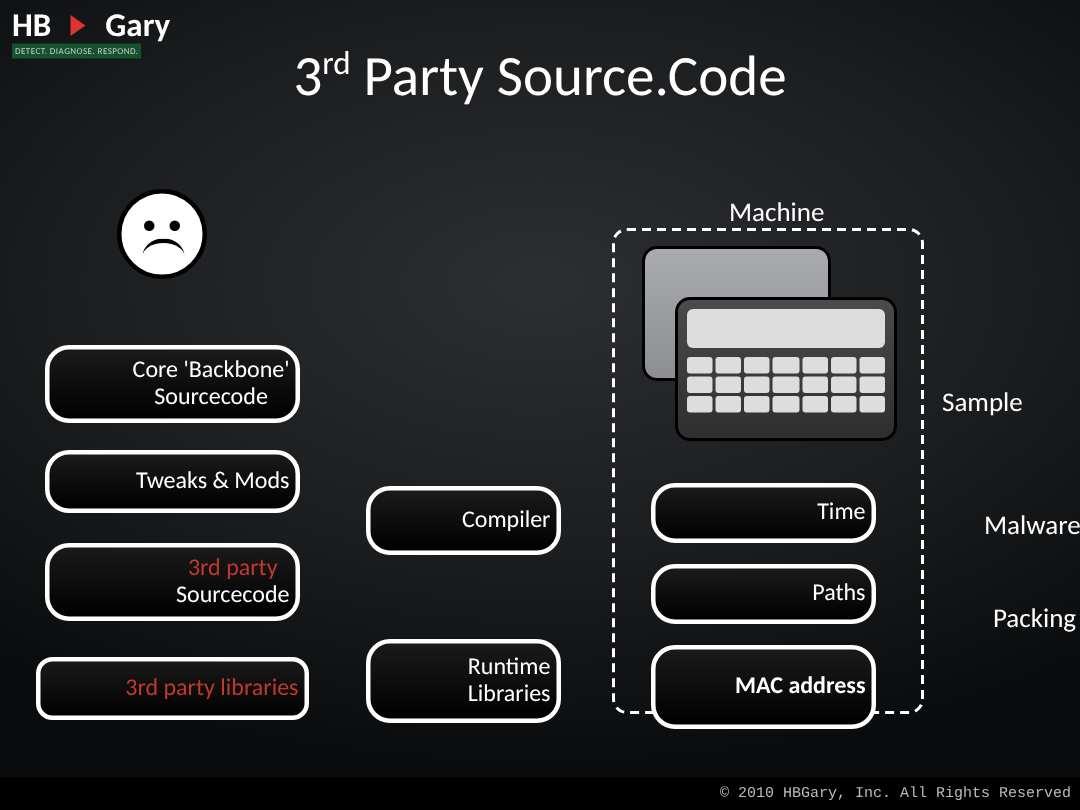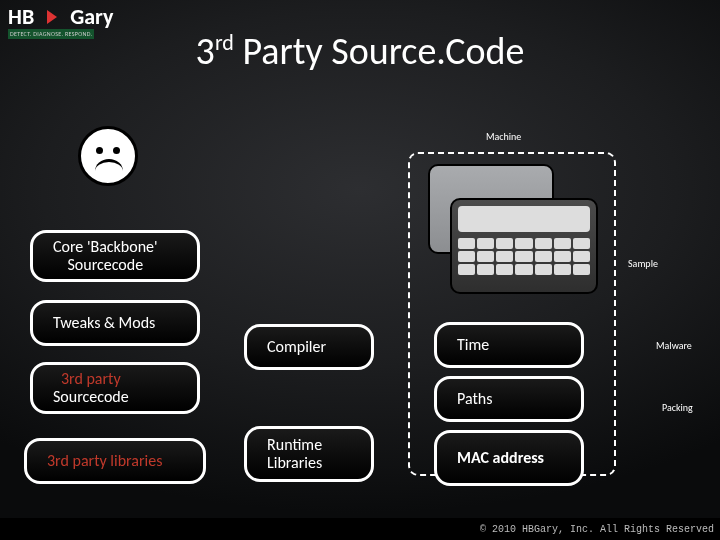--- a/index.html
+++ b/index.html
@@ -30,21 +30,21 @@
   .logo-sub {
     font-size: 6px; letter-spacing: 0.3px; color: #ccc;
     background: #14532d; padding: 1px 2px; margin-top: 1px;
   }
   .title {
     position: absolute; top: 28px; left: 0; width: 100%;
     text-align: center; font-size: 38px; font-weight: 400; color: #fff;
   }
   .title sup { font-size: 22px; vertical-align: super; }
   .label {
-    position: absolute; color: #fff; font-size: 10px; font-weight: 400;
+    position: absolute; color: #fff; font-size: 18px; font-weight: 400;
   }
   .face {
     position: absolute; left: 78px; top: 126px; width: 60px; height: 60px;
     border: 3px solid #000; border-radius: 50%; background: #fff;
   }
   .face .eye {
     position: absolute; width: 7px; height: 7px; background: #000; border-radius: 50%; top: 18px;
   }
   .face .eye.l { left: 15px; }
   .face .eye.r { right: 15px; }
@@ -74,23 +74,23 @@
     display: grid; grid-template-columns: repeat(7, 1fr); gap: 2px;
   }
   .calc-front .keys div {
     height: 11px; background: #ddd; border-radius: 2px;
   }
   .pill {
     position: absolute;
     background: linear-gradient(#1a1a1a, #000);
     border: 3px solid #fff; border-radius: 16px;
     color: #fff;
-    display: flex; align-items: center; justify-content: flex-start;
+    display: flex; align-items: center; justify-content: flex-end;
     text-align: center; font-size: 16px; line-height: 1.15;
-    padding: 20px;
+    padding: 4px;
   }
   .pill.red3rd .thirdparty { color: #c0392b; font-weight: 400; }
   .footer {
     position: absolute; left: 0; bottom: 0; width: 100%; height: 22px;
     background: #000; display: flex; align-items: center; justify-content: flex-end;
     padding-right: 6px;
     font-family: Liberation Mono, monospace;
   }
   .footer span { color: #bbb; font-size: 10px; }
 </style>
@@ -162,21 +162,21 @@
 </div>
 <div class="pill" style="left:30px; top:300px; width:170px; height:42px;">
   <span>Tweaks &amp; Mods</span>
 </div>
 <div class="pill red3rd" style="left:30px; top:362px; width:170px; height:52px;">
   <div>
     <div class="thirdparty">3rd party</div>
     <div>Sourcecode</div>
   </div>
 </div>
-<div class="pill red3rd" style="left:24px; top:438px; width:182px; height:42px;">
+<div class="pill red3rd" style="left:24px; top:438px; width:182px; height:42px;border-radius:11px;">
   <span class="thirdparty">3rd party libraries</span>
 </div>
 
 <div class="pill" style="left:244px; top:324px; width:130px; height:46px;">
   <span>Compiler</span>
 </div>
 <div class="pill" style="left:244px; top:426px; width:130px; height:56px;">
   <div>
     <div>Runtime</div>
     <div>Libraries</div>

